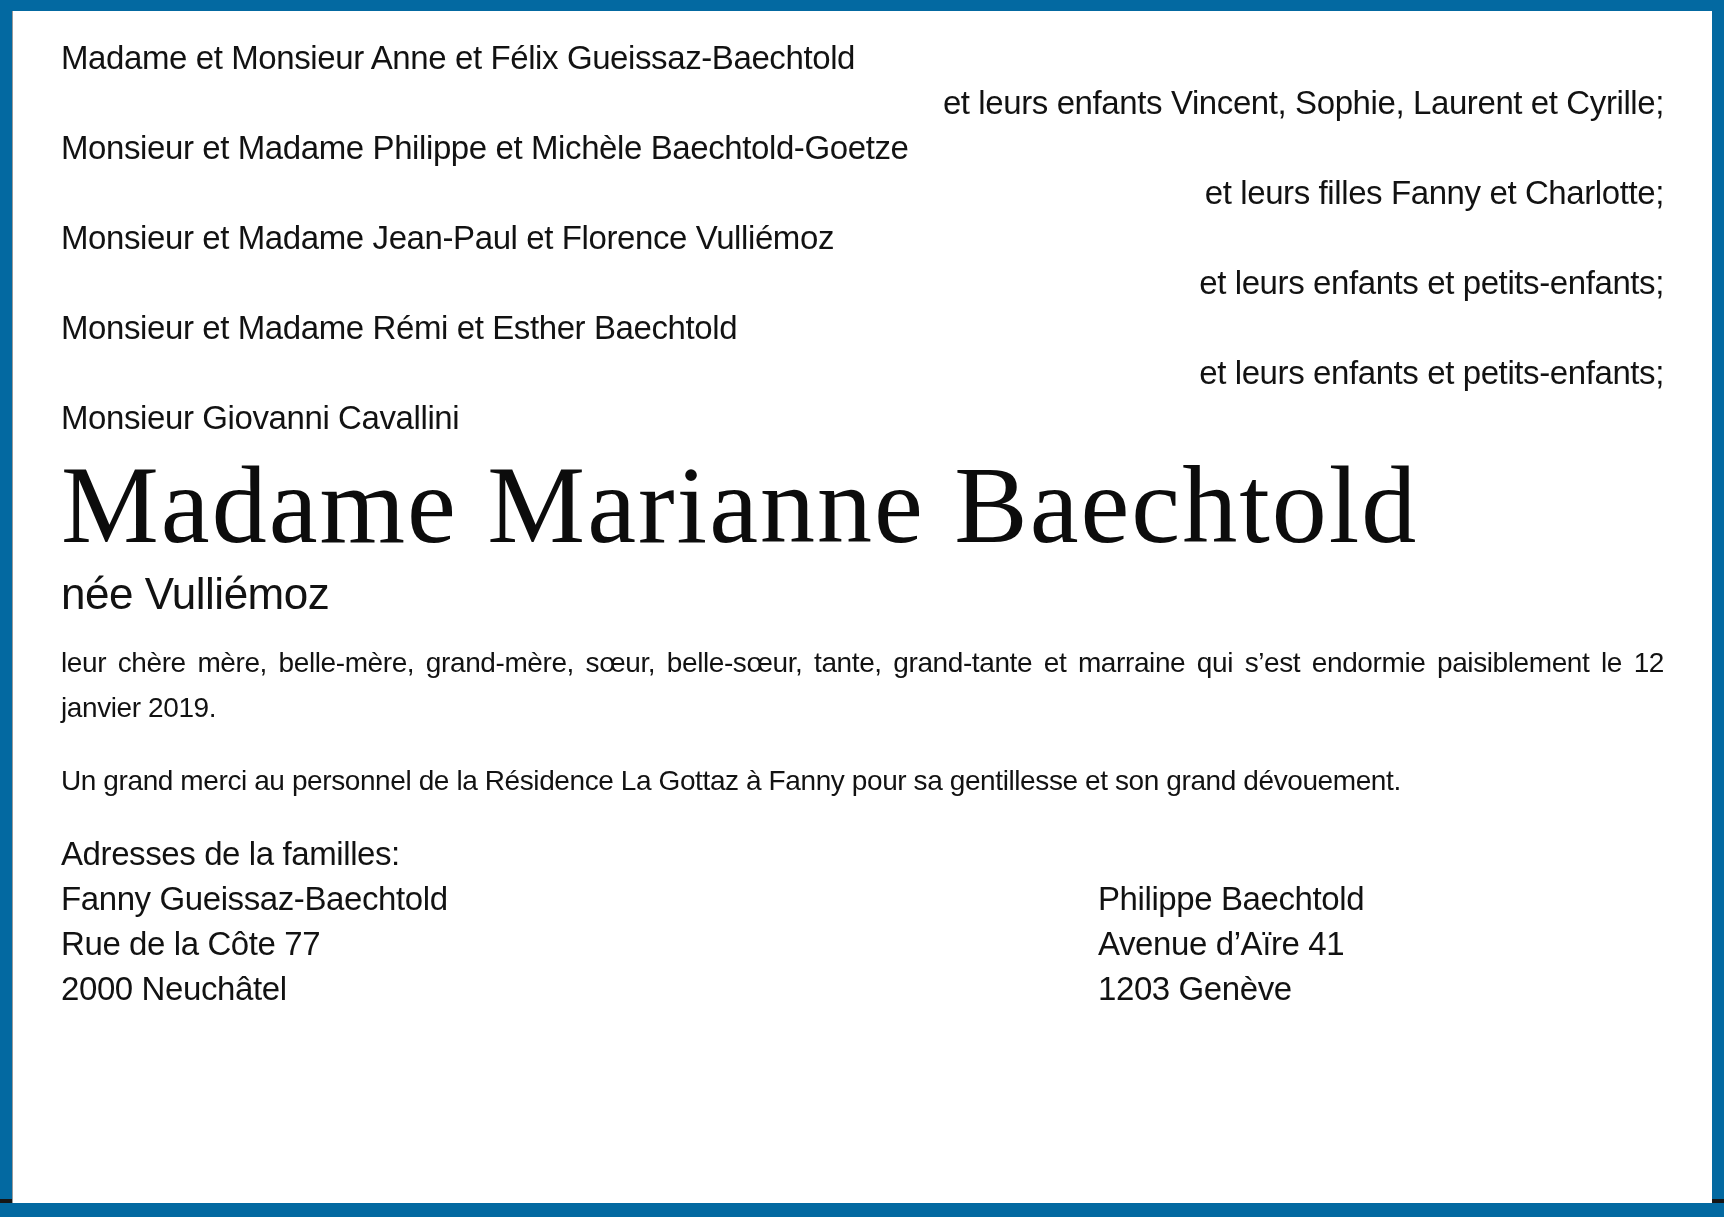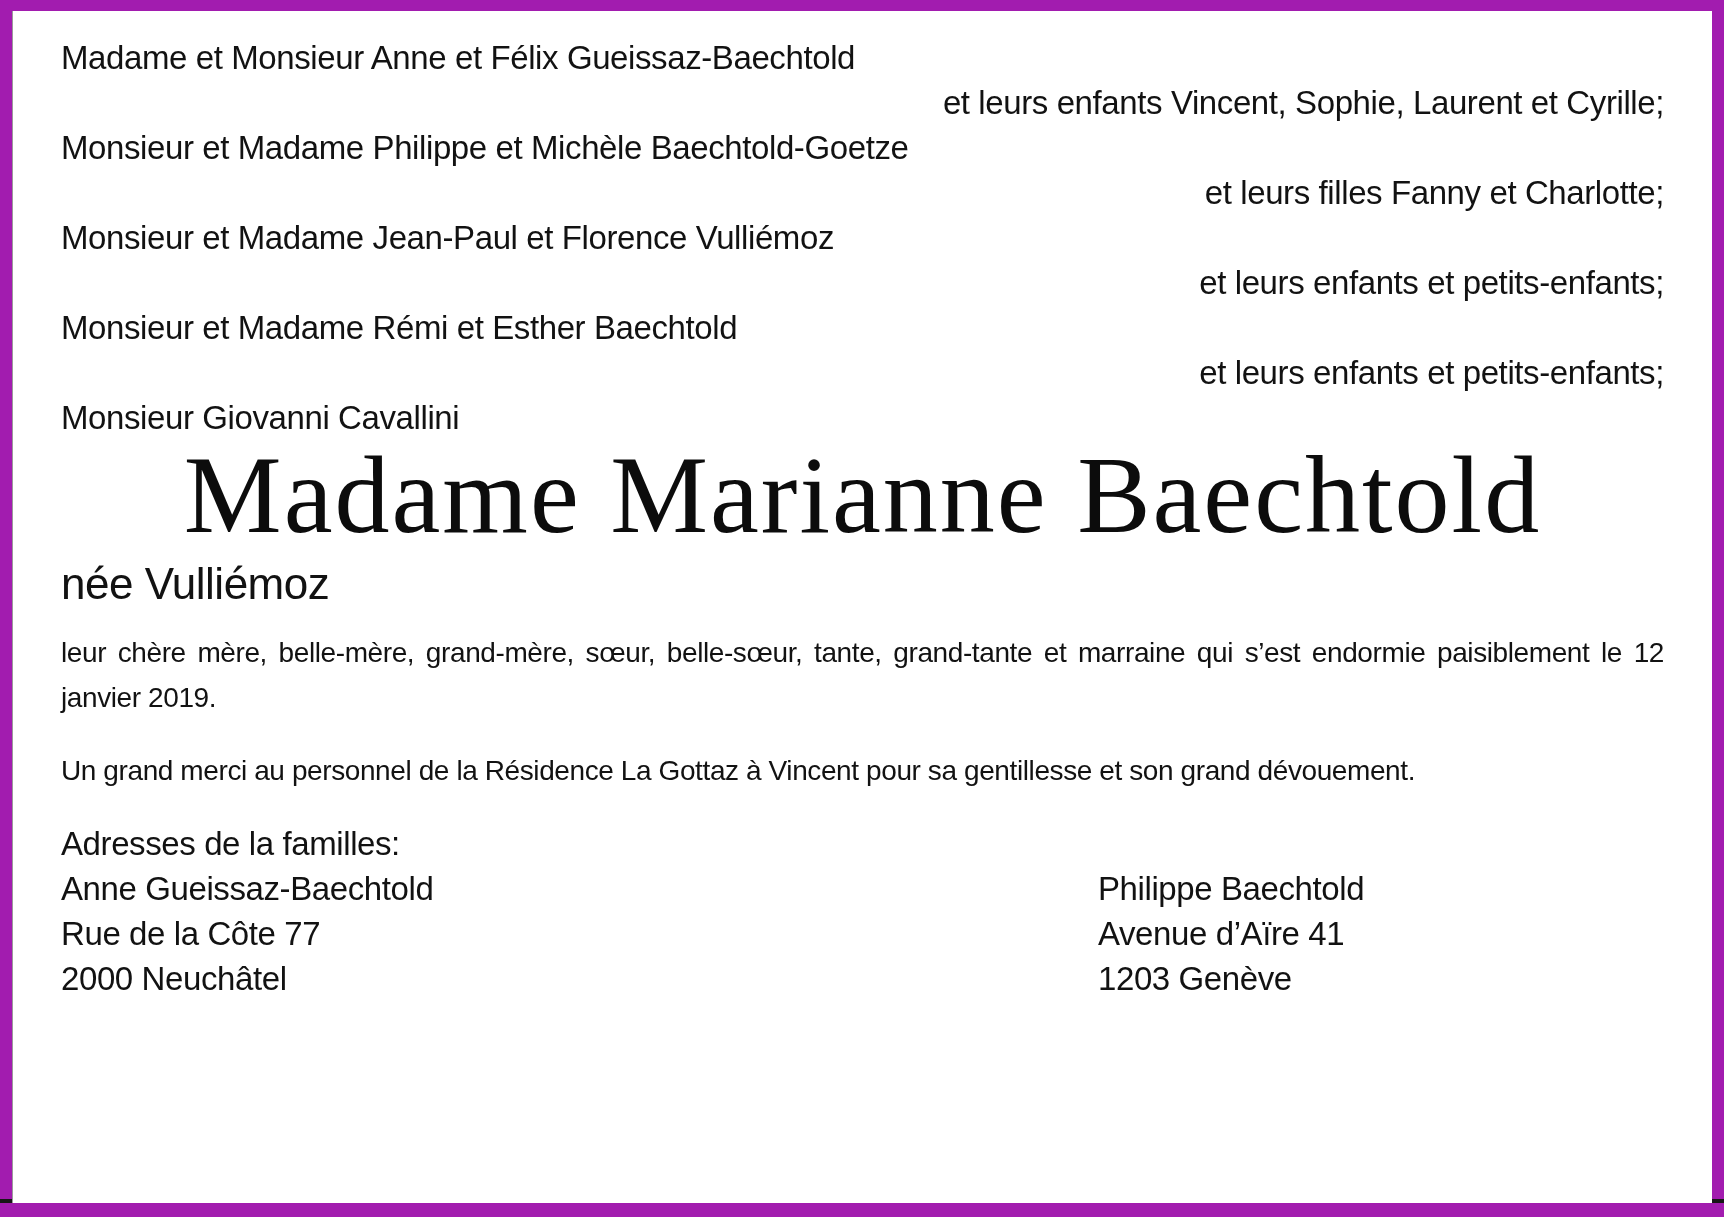--- a/index.html
+++ b/index.html
@@ -9,21 +9,21 @@
     height: 1217px;
     overflow: hidden;
     background: #747474;
     font-family: "Liberation Sans", "DejaVu Sans", sans-serif;
   }
 
   .viewer-frame {
     position: relative;
     width: 1724px;
     height: 1217px;
-    background: #a21caf;
+    background: #0369a1;
   }
 
   
   .frame-edge-line {
     position: absolute;
     left: 0;
     top: 1199px;
     width: 100%;
     height: 4px;
     background: #161616;
@@ -47,27 +47,27 @@
     line-height: 45px;
     letter-spacing: -0.4px;
     white-space: nowrap;
   }
   .family-line.indent {
     padding-left: 38px;
     text-align: right;
   }
 
   .notice-title {
-    margin: 0 0 0 0;
+    margin: 10px 0 0 0;
     font-family: "Liberation Serif", "DejaVu Serif", serif;
     font-weight: normal;
     font-size: 110px;
     line-height: 1.0;
     letter-spacing: 2px;
-    text-align: center;
+    text-align: left;
     color: #0c0c0c;
   }
 
   .notice-subtitle {
     margin-top: 8px;
     font-size: 44px;
     line-height: 52px;
     letter-spacing: -0.5px;
     text-align: left;
   }
@@ -120,26 +120,26 @@
       <div class="family-line">Monsieur Giovanni Cavallini</div>
     </div>
 
     <h1 class="notice-title">Madame Marianne Baechtold</h1>
 
     <div class="notice-subtitle">née Vulliémoz</div>
 
     <p class="body-paragraph first-after-subtitle">leur chère mère, belle-mère, grand-mère, sœur, belle-sœur, tante, grand-tante et marraine qui s’est endormie paisiblement le 12 janvier 2019.</p>
 
 
-    <p class="body-paragraph">Un grand merci au personnel de la Résidence La Gottaz à Vincent pour sa gentillesse et son grand dévouement.</p>
+    <p class="body-paragraph">Un grand merci au personnel de la Résidence La Gottaz à Fanny pour sa gentillesse et son grand dévouement.</p>
 
     <div class="addresses-block">
       <div class="addresses-heading">Adresses de la familles:</div>
       <div class="address-row">
-        <span class="address-left">Anne Gueissaz-Baechtold</span>
+        <span class="address-left">Fanny Gueissaz-Baechtold</span>
         <span class="address-right">Philippe Baechtold</span>
       </div>
       <div class="address-row">
         <span class="address-left">Rue de la Côte 77</span>
         <span class="address-right">Avenue d’Aïre 41</span>
       </div>
       <div class="address-row">
         <span class="address-left">2000 Neuchâtel</span>
         <span class="address-right">1203 Genève</span>
       </div>

